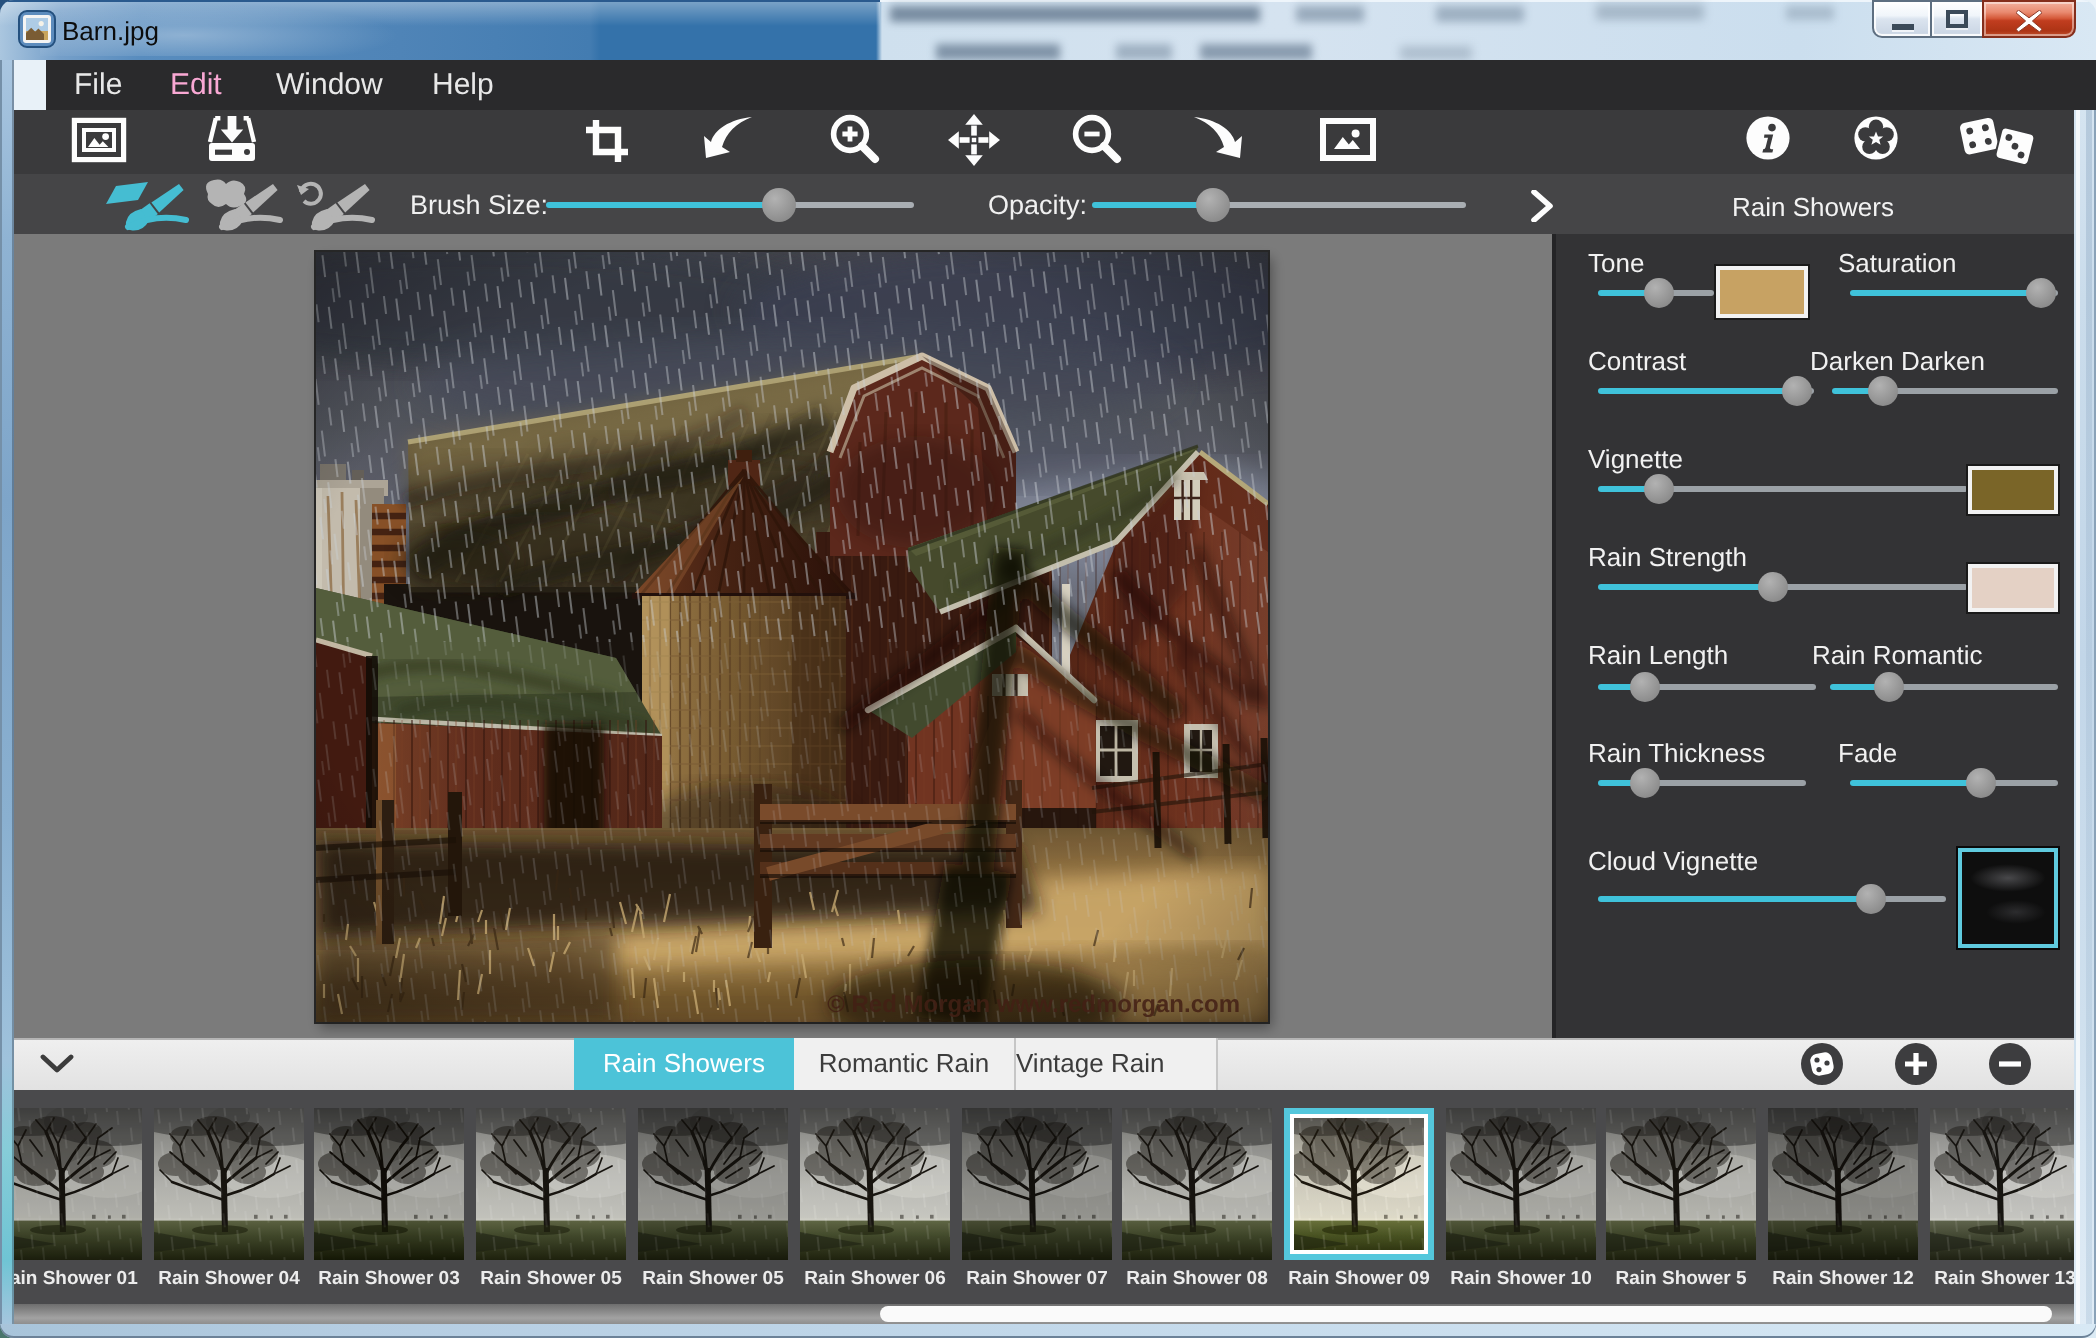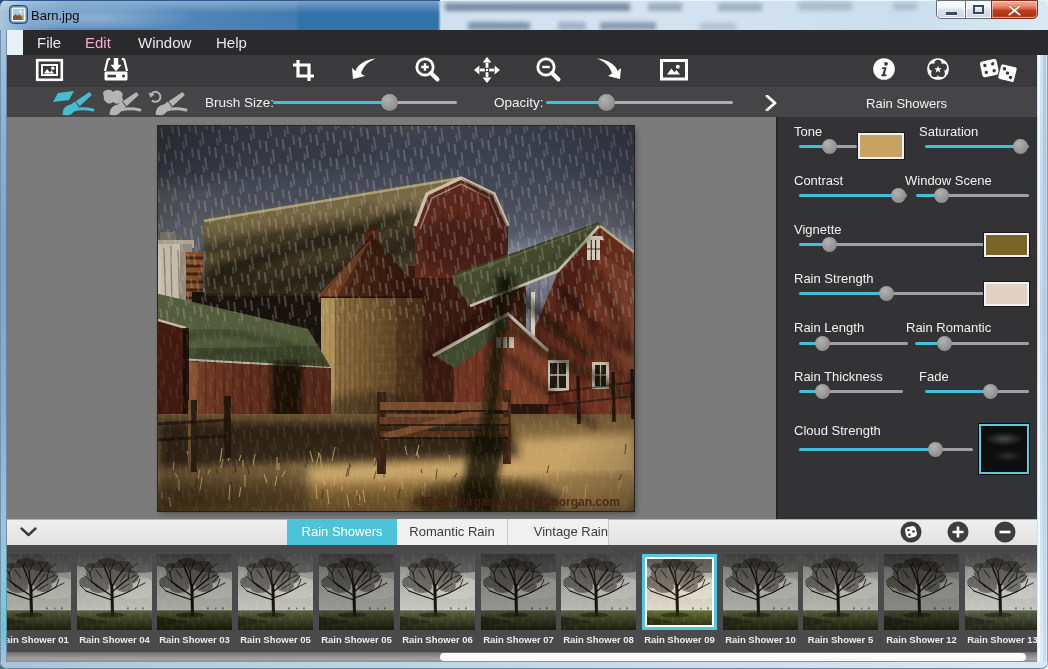--- a/index.html
+++ b/index.html
@@ -559,21 +559,21 @@
 <div class="knob" style="left:821.5px;top:138.5px"></div>
 <span class="lbl" style="left:919px;top:124px">Saturation</span>
 <div class="tr" style="left:925px;top:145px;width:95px;background:#3fc2da"></div>
 <div class="tr" style="left:1020px;top:145px;width:9px;background:#9ba1a6"></div>
 <div class="knob" style="left:1012.5px;top:138.5px"></div>
 <div class="sw" style="left:858px;top:133px;width:46px;height:26px;background:#c7a263"></div>
 <span class="lbl" style="left:794px;top:173px">Contrast</span>
 <div class="tr" style="left:799px;top:194px;width:99px;background:#3fc2da"></div>
 <div class="tr" style="left:898px;top:194px;width:9px;background:#9ba1a6"></div>
 <div class="knob" style="left:890.5px;top:187.5px"></div>
-<span class="lbl" style="left:905px;top:173px">Window Scene</span>
+<span class="lbl" style="left:905px;top:173px">Darken Darken</span>
 <div class="tr" style="left:916px;top:194px;width:25px;background:#3fc2da"></div>
 <div class="tr" style="left:941px;top:194px;width:88px;background:#9ba1a6"></div>
 <div class="knob" style="left:933.5px;top:187.5px"></div>
 <span class="lbl" style="left:794px;top:222px">Vignette</span>
 <div class="tr" style="left:799px;top:243px;width:30px;background:#3fc2da"></div>
 <div class="tr" style="left:829px;top:243px;width:155px;background:#9ba1a6"></div>
 <div class="knob" style="left:821.5px;top:236.5px"></div>
 <div class="sw" style="left:984px;top:233px;width:45px;height:24px;background:#7a6528"></div>
 <span class="lbl" style="left:794px;top:271px">Rain Strength</span>
 <div class="tr" style="left:799px;top:292px;width:87px;background:#3fc2da"></div>
@@ -589,36 +589,36 @@
 <div class="tr" style="left:944px;top:342px;width:85px;background:#9ba1a6"></div>
 <div class="knob" style="left:936.5px;top:335.5px"></div>
 <span class="lbl" style="left:794px;top:369px">Rain Thickness</span>
 <div class="tr" style="left:799px;top:390px;width:23px;background:#3fc2da"></div>
 <div class="tr" style="left:822px;top:390px;width:81px;background:#9ba1a6"></div>
 <div class="knob" style="left:814.5px;top:383.5px"></div>
 <span class="lbl" style="left:919px;top:369px">Fade</span>
 <div class="tr" style="left:925px;top:390px;width:65px;background:#3fc2da"></div>
 <div class="tr" style="left:990px;top:390px;width:39px;background:#9ba1a6"></div>
 <div class="knob" style="left:982.5px;top:383.5px"></div>
-<span class="lbl" style="left:794px;top:423px">Cloud Strength</span>
+<span class="lbl" style="left:794px;top:423px">Cloud Vignette</span>
 <div class="tr" style="left:799px;top:448px;width:136px;background:#3fc2da"></div>
 <div class="tr" style="left:935px;top:448px;width:38px;background:#9ba1a6"></div>
 <div class="knob" style="left:927.5px;top:441.5px"></div>
 <div class="a" style="left:979px;top:424px;width:50px;height:50px;border:2px solid #5fcade;background:#0e0e0e;box-shadow:0 0 0 1px #0a0a0a">
     <div class="a" style="left:4px;top:6px;width:38px;height:14px;background:radial-gradient(ellipse,rgba(130,130,135,.5),rgba(0,0,0,0) 70%)"></div>
     <div class="a" style="left:12px;top:24px;width:30px;height:12px;background:radial-gradient(ellipse,rgba(90,90,95,.4),rgba(0,0,0,0) 70%)"></div>
   </div>
 
 <div class="a" style="left:7px;top:519px;width:1030px;height:26px;background:linear-gradient(180deg,#efefef,#e2e2e2);border-top:1px solid #b4b4b4"></div>
 <svg class="a" style="left:20px;top:527px" width="17" height="10" viewBox="0 0 17 10">
     <path d="M1.5,1.5 L8.5,8 L15.5,1.5" fill="none" stroke="#3c3c3c" stroke-width="2.4" stroke-linecap="round" stroke-linejoin="round"></path>
   </svg>
 <div class="a" style="left:287px;top:519px;width:110px;height:26px;background:#4cc3d8;color:#fff;font-size:13px;text-align:center;line-height:26px">Rain Showers</div>
 <div class="a" style="left:397px;top:519px;width:111px;height:26px;background:#f0f0f0;border-right:1px solid #c6c6c6;color:#3c3c3c;font-size:13px;text-align:center;line-height:26px">Romantic Rain</div>
-<div class="a" style="left:508px;top:519px;width:101px;height:26px;background:#f0f0f0;border-right:1px solid #c6c6c6;color:#3c3c3c;font-size:13px;text-align:right;line-height:26px">Vintage Rain</div>
+<div class="a" style="left:508px;top:519px;width:101px;height:26px;background:#f0f0f0;border-right:1px solid #c6c6c6;color:#3c3c3c;font-size:13px;text-align:left;line-height:26px">Vintage Rain</div>
 <svg class="a" style="left:897px;top:521px" width="133" height="22" viewBox="0 0 133 22">
 <circle cx="14" cy="11" r="10.5" fill="#3d3d3f"></circle>
 <rect x="8.5" y="5.5" width="11" height="11" rx="3.5" fill="#fff" transform="rotate(-12 14 11)"></rect>
 <circle cx="11.5" cy="9" r="1.3" fill="#3d3d3f"></circle>
     <circle cx="16.5" cy="10.5" r="1.3" fill="#3d3d3f"></circle>
     <circle cx="12.5" cy="13.8" r="1.3" fill="#3d3d3f"></circle>
 <circle cx="61" cy="11" r="10.5" fill="#3d3d3f"></circle>
 <path d="M61,5.5 L61,16.5 M55.5,11 L66.5,11" stroke="#fff" stroke-width="2.6"></path>
 <circle cx="108" cy="11" r="10.5" fill="#3d3d3f"></circle>
 <path d="M102.5,11 L113.5,11" stroke="#fff" stroke-width="2.6"></path>

